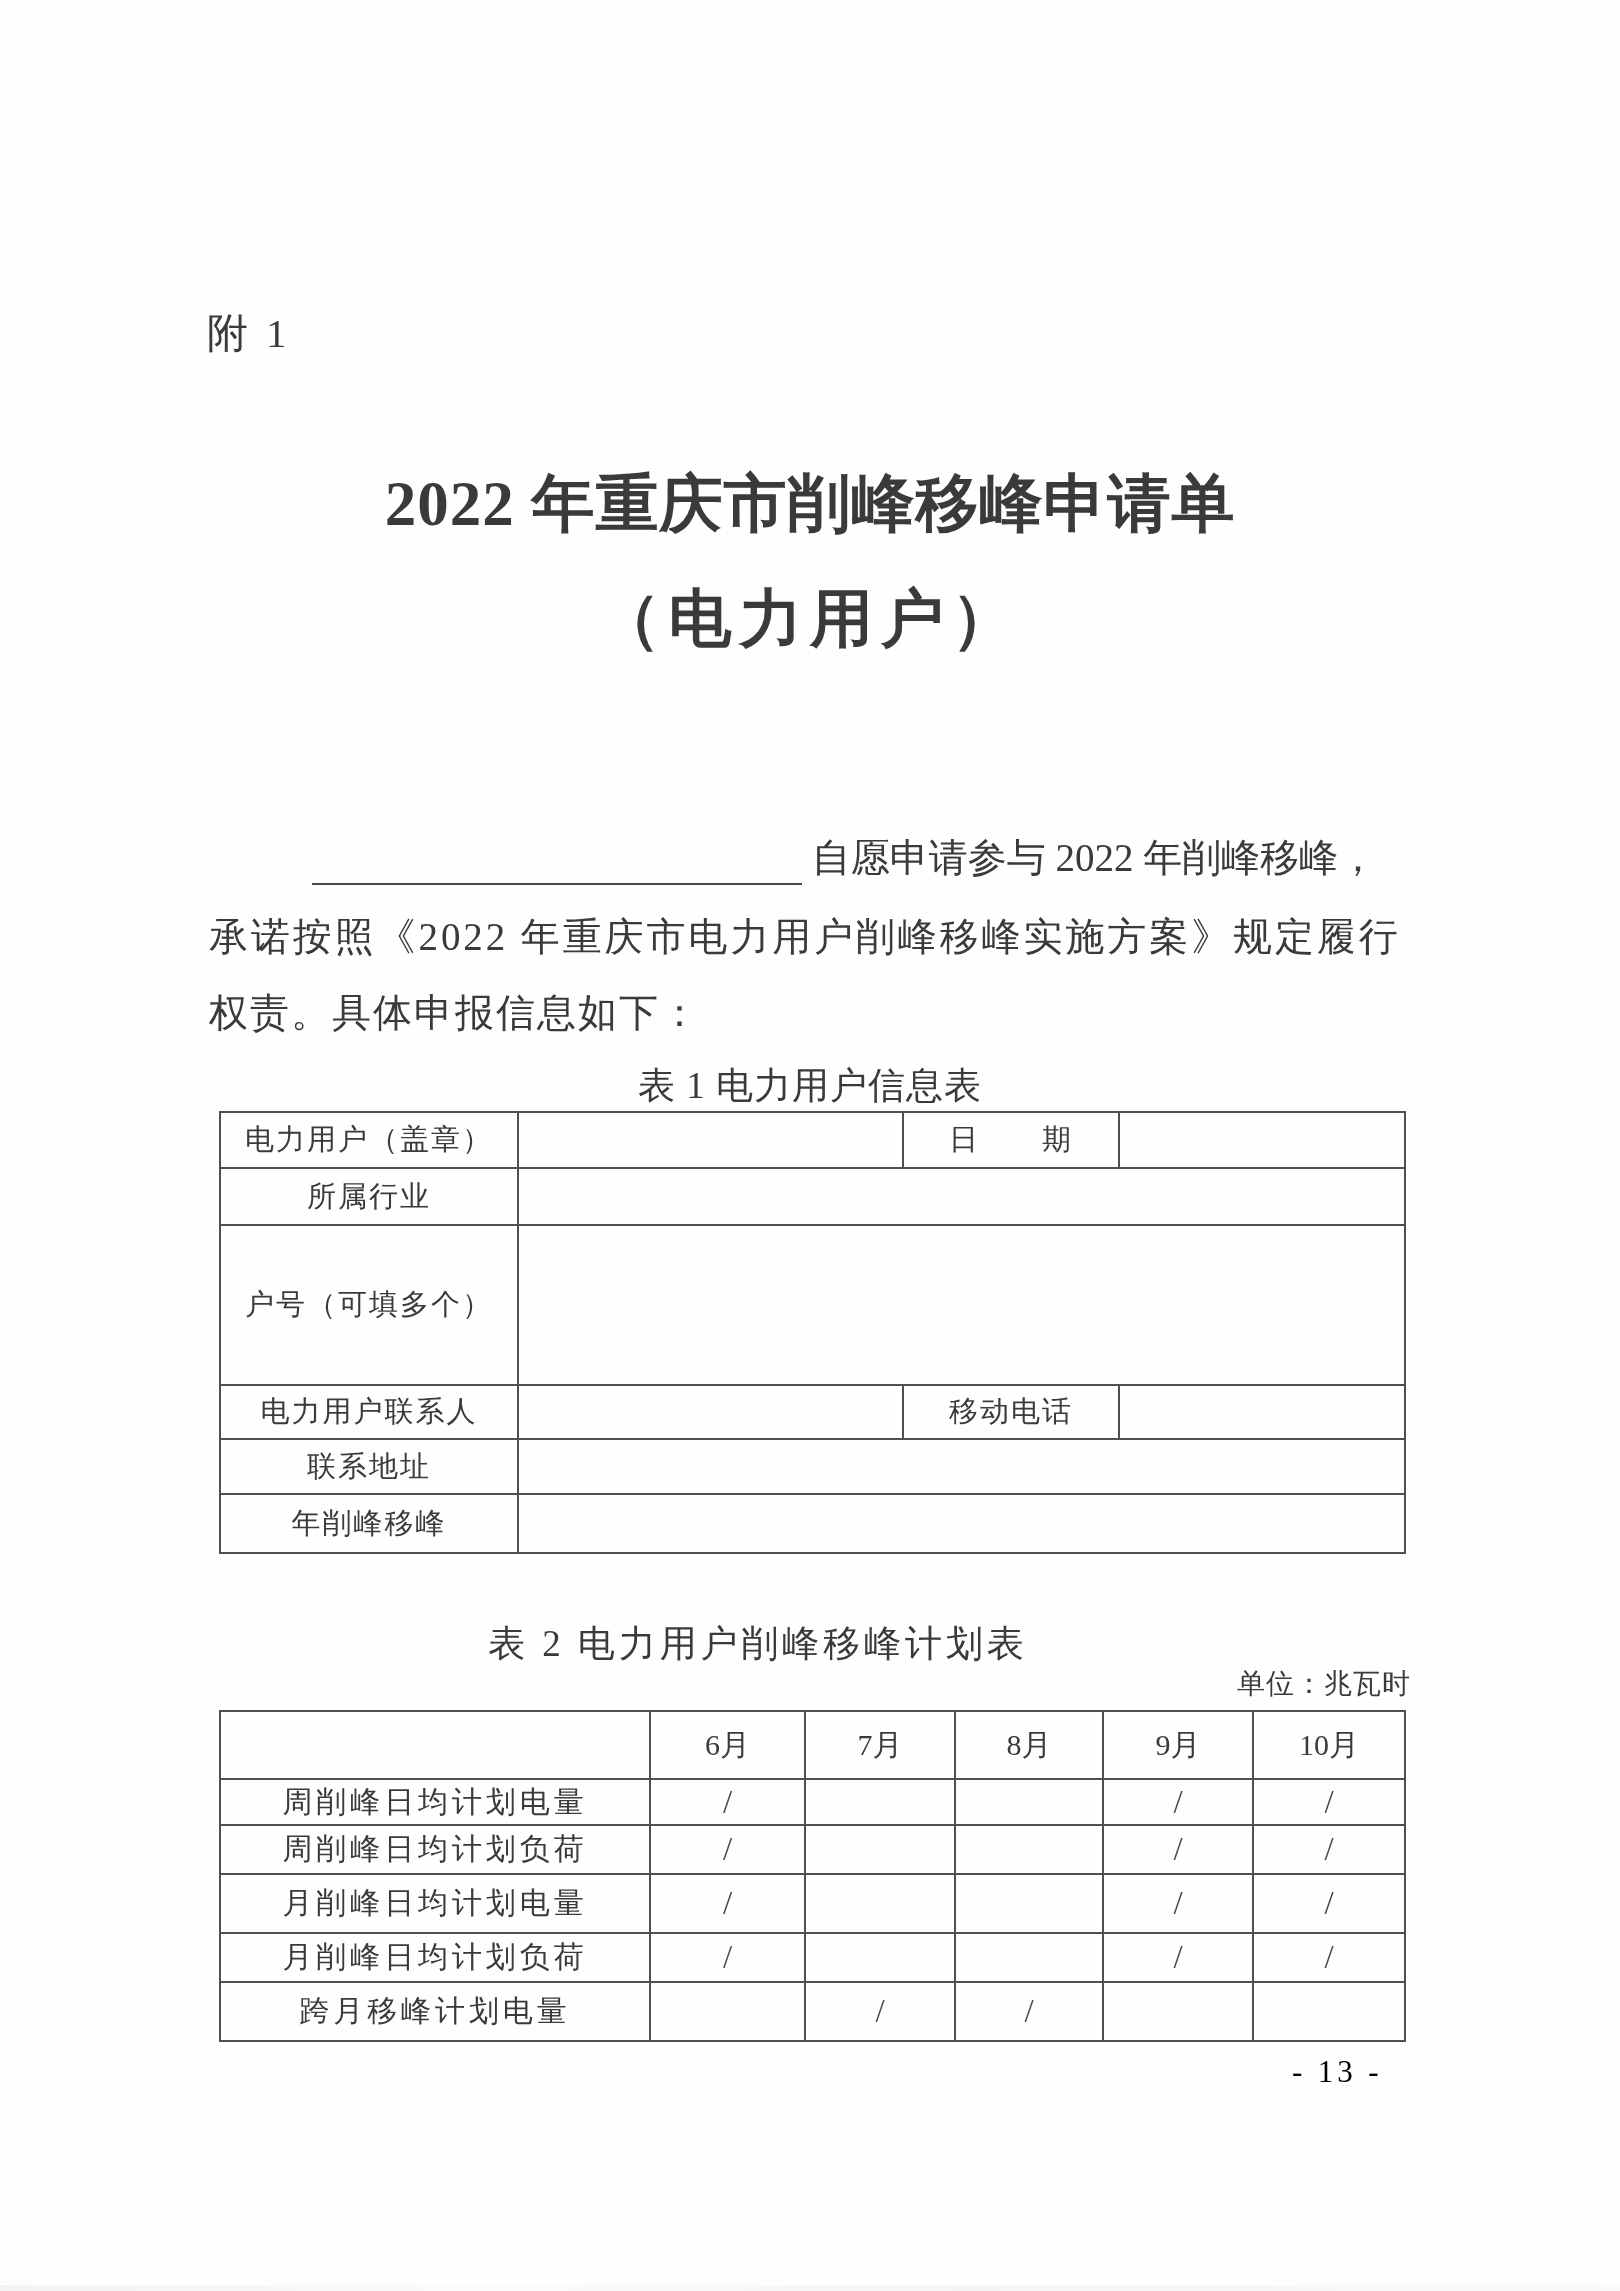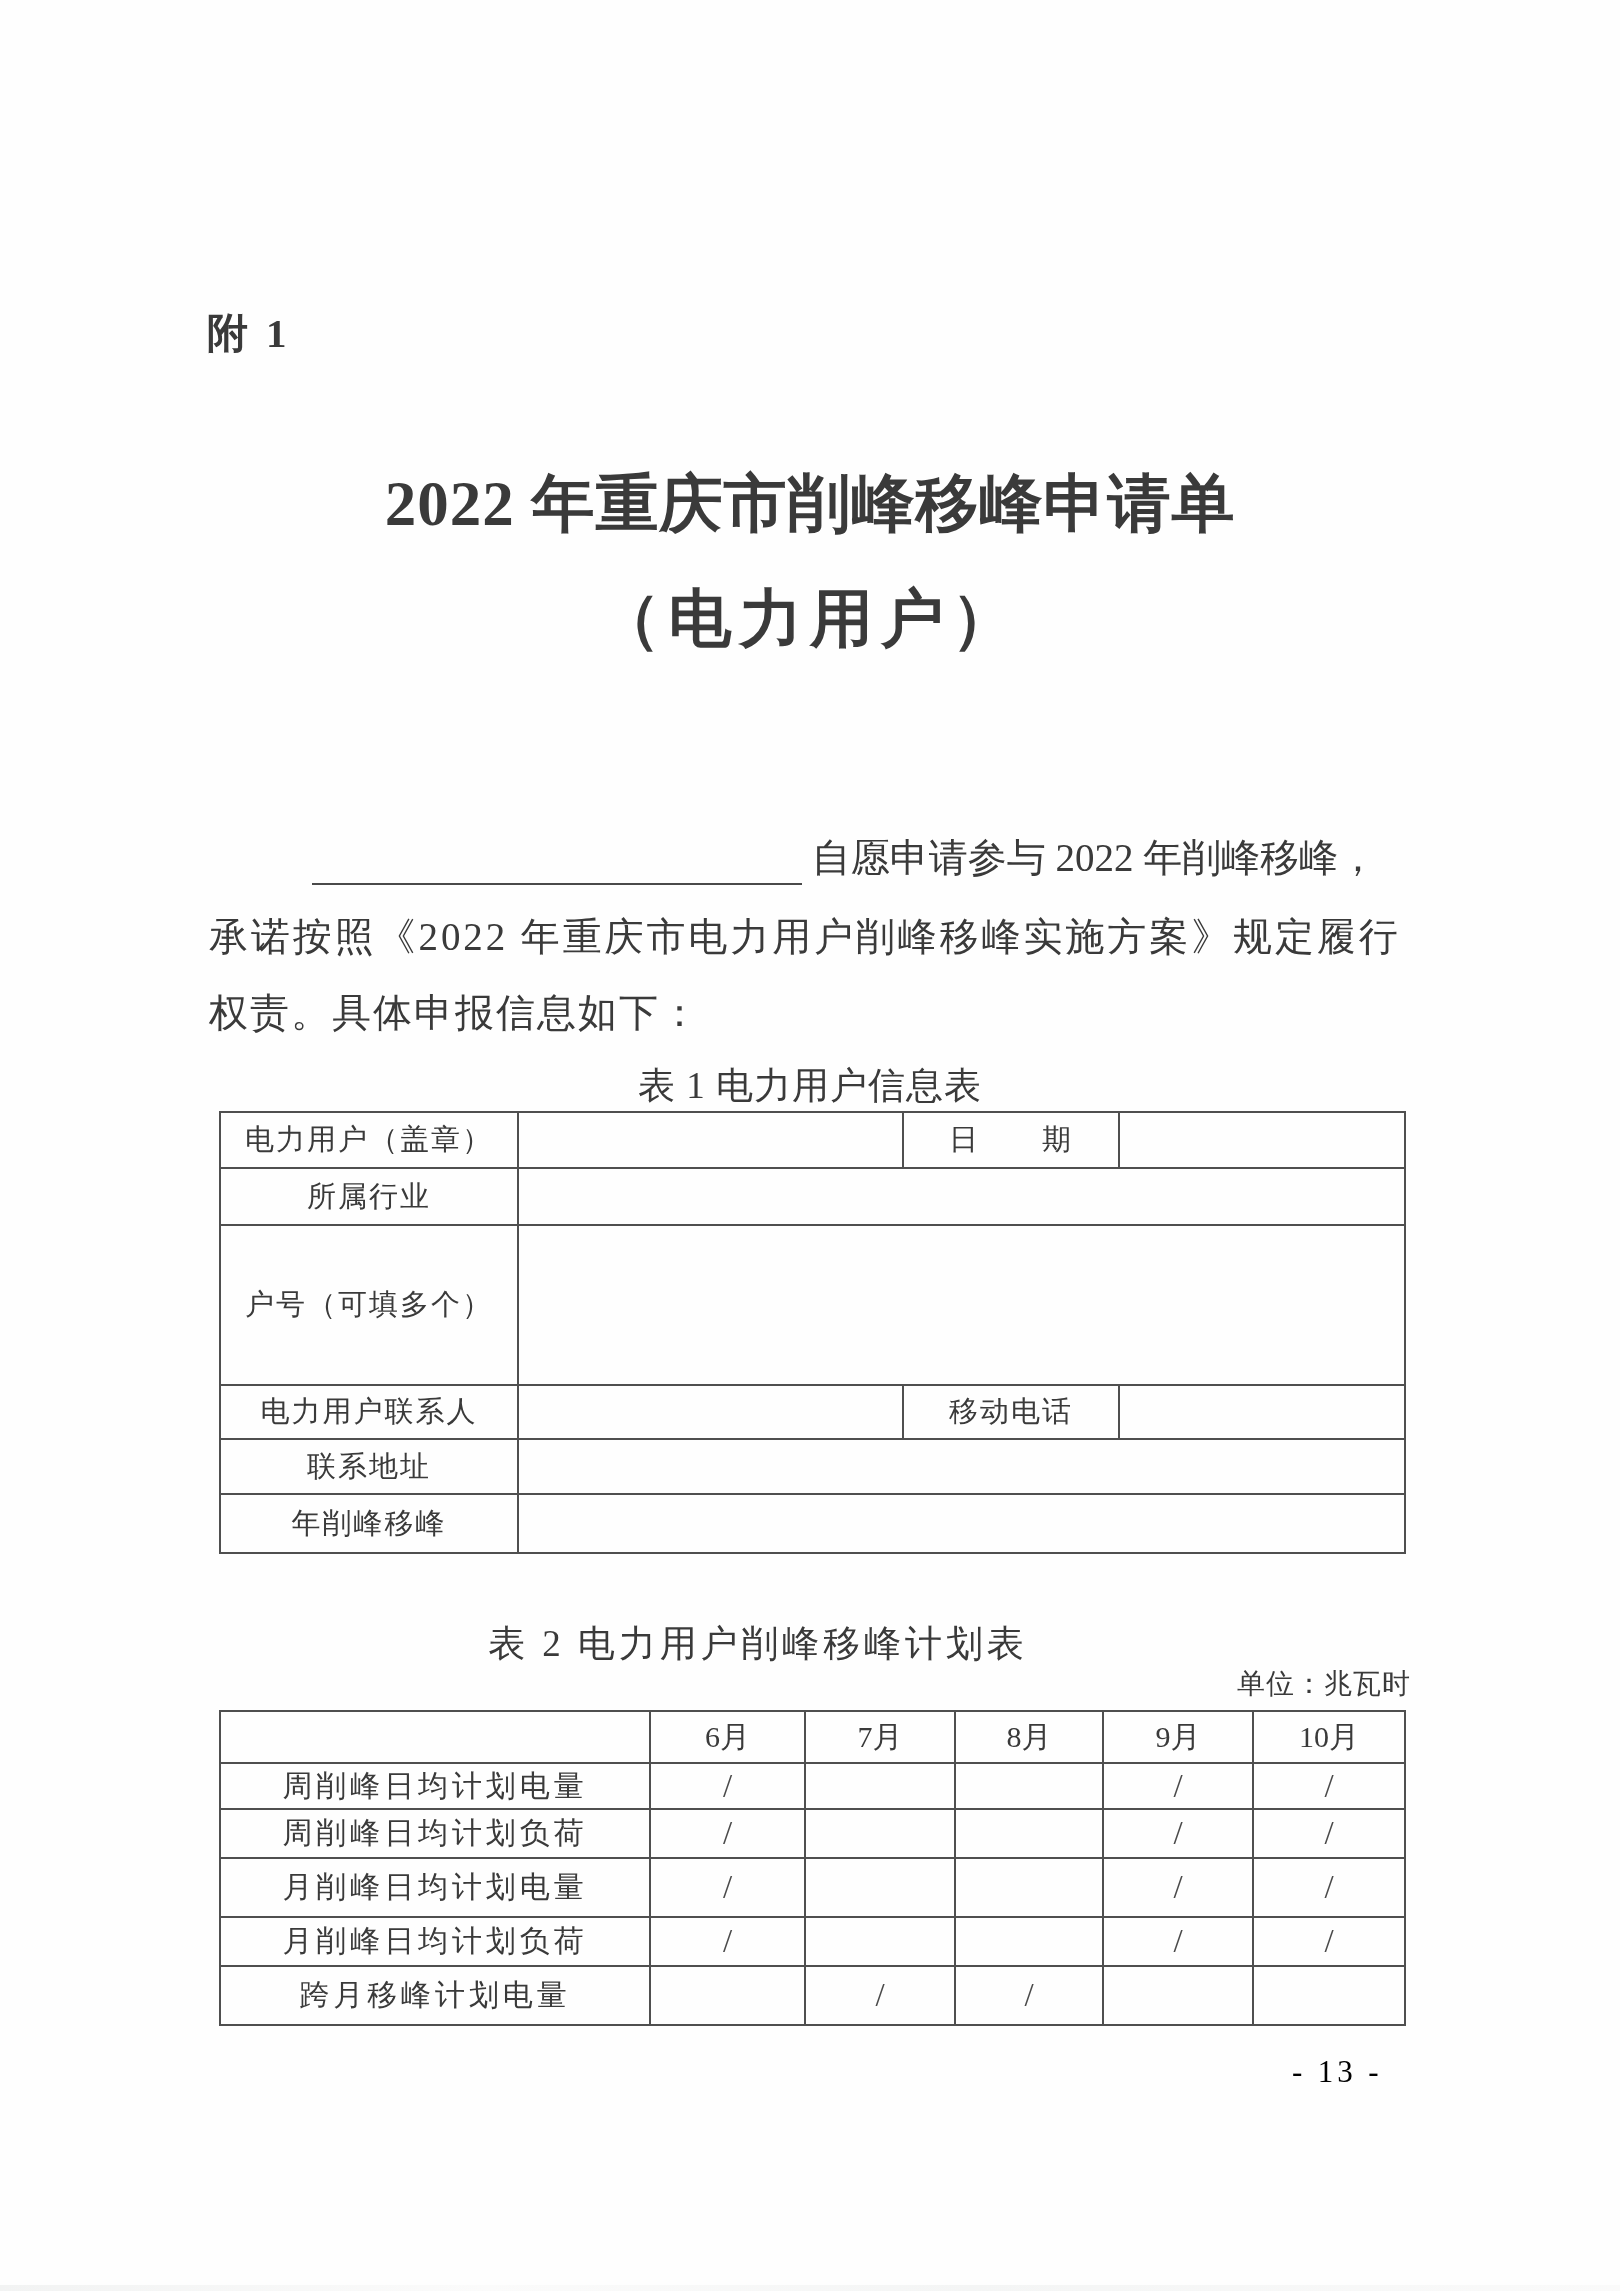--- a/index.html
+++ b/index.html
@@ -13,21 +13,21 @@
     width: 1620px;
     height: 2292px;
     background: #fefefe;
     color: #3a3a3a;
     overflow: hidden;
   }
   .abs { position: absolute; }
 
   .attachment-label {
     left: 207px; top: 306px;
-    font-size: 41px; font-weight: bold; letter-spacing: 3.9px; text-align: center;
+    font-size: 41px; font-weight: normal; letter-spacing: 3.9px; text-align: center;
   }
   .title-line1 {
     left: 0; top: 461px; width: 100%;
     text-align: center;
     font-size: 63px; font-weight: bold; letter-spacing: 1px;
   }
   .title-line2 {
     left: 0; top: 576px; width: 100%;
     text-align: center;
     font-size: 63px; font-weight: bold; letter-spacing: 7.8px;
@@ -162,21 +162,21 @@
   <table id="table2" class="abs scan-table">
     <colgroup>
       <col style="width:430px">
         <col style="width:155px">
         <col style="width:150px">
         <col style="width:148px">
         <col style="width:150px">
         <col style="width:152px">
     </colgroup>
     <tbody>
-        <tr style="height:52px">
+        <tr style="height:68px">
       <th></th>
       <th>6月</th>
       <th>7月</th>
       <th>8月</th>
       <th>9月</th>
       <th>10月</th>
     </tr>
     <tr style="height:46px">
       <td class="row-label">周削峰日均计划电量</td>
       <td class="plan-cell">/</td>

